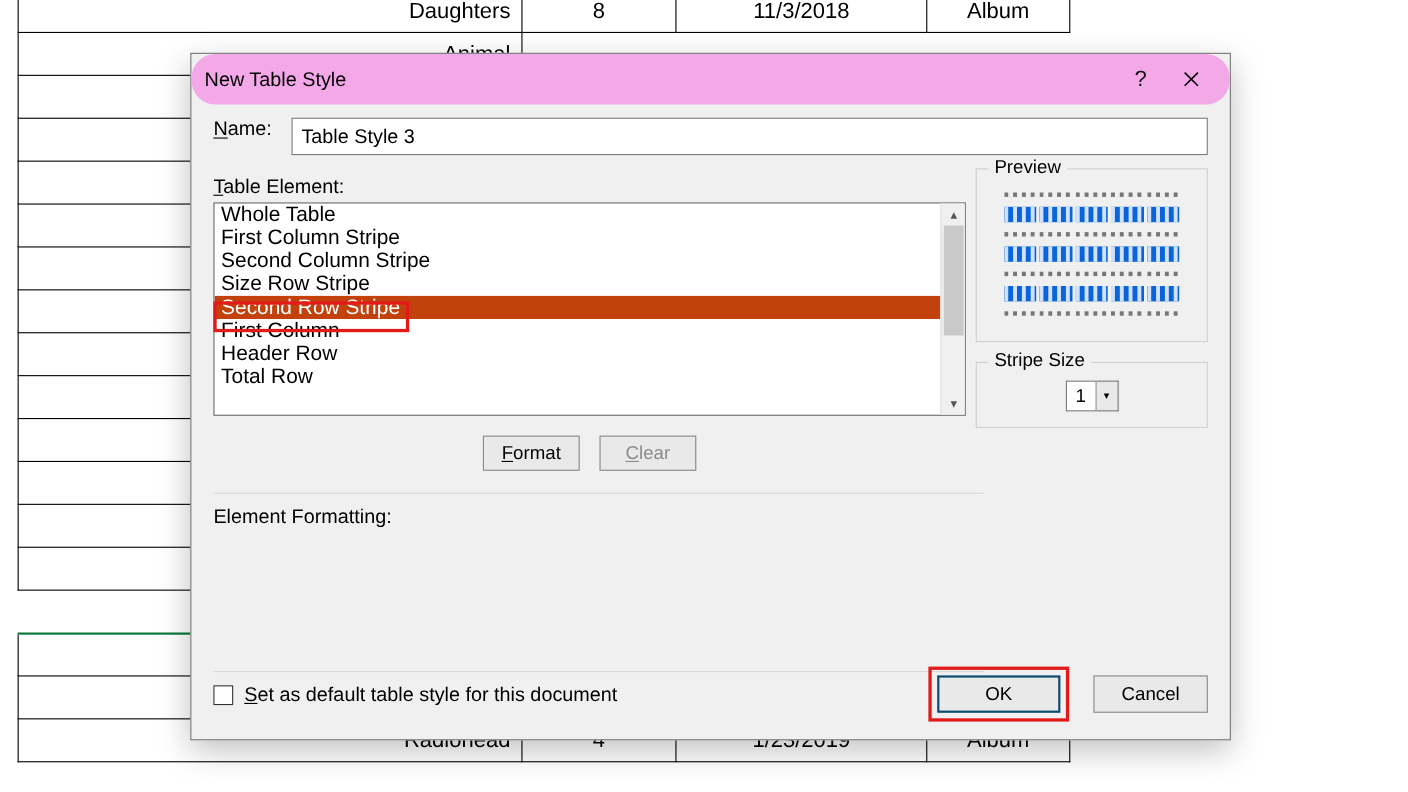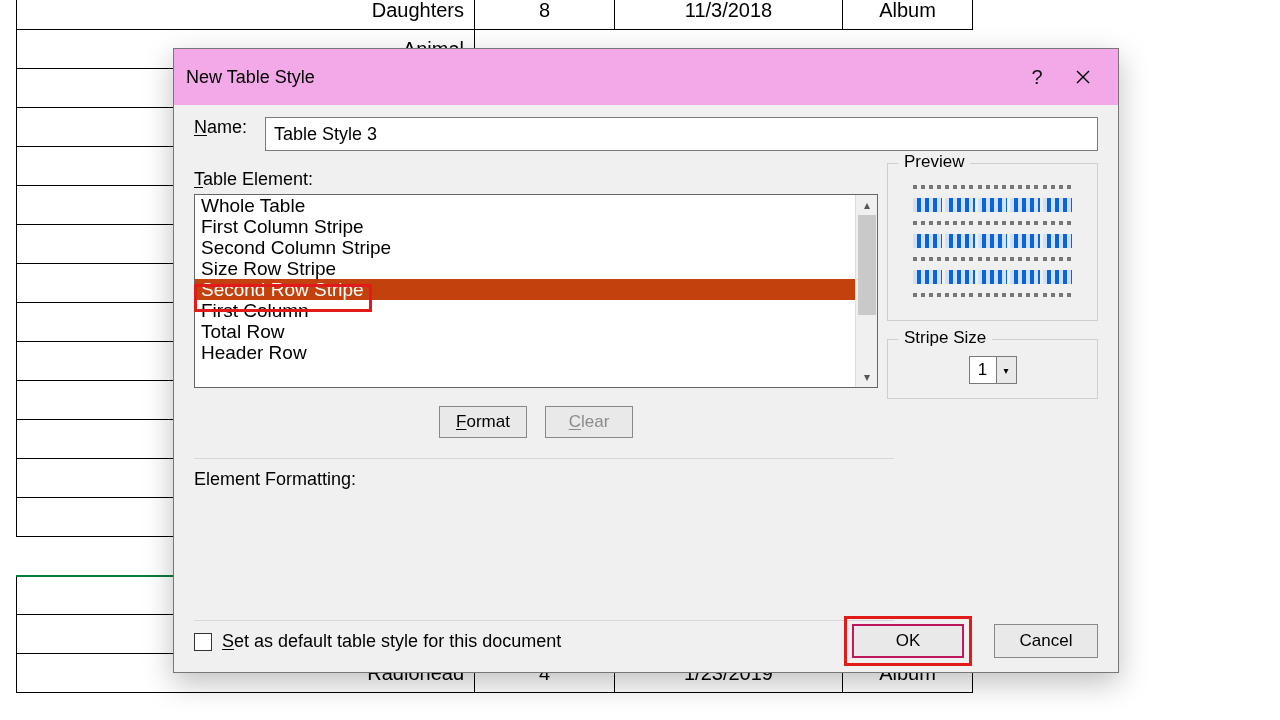--- a/index.html
+++ b/index.html
@@ -9,21 +9,21 @@
   .sheet { position: absolute; top: -10px; left: 0; right: 0; }
   .sheet table { border-collapse: collapse; width: 100%; }
   .sheet td { border: 1px solid #000; height: 39px; font-size: 20px; padding: 0 8px; text-align: center; }
   .sheet td.l { text-align: right; padding-right: 10px; }
   .spacer-row td { border: none; height: 39px; }
   .green-top td { border-top: 2px solid #0a7a3b; }
 
   
   .dialog { position: absolute; top: 48px; left: 173px; width: 946px; height: 625px;
             background: #f0f0f0; border: 1px solid #777; box-shadow: 0 10px 28px rgba(0,0,0,.25); }
-  .titlebar { height: 56px; background: #f3a8e8; display: flex; align-items: center; padding: 0 12px; }
+  .titlebar { height: 46px; background: #f3a8e8; display: flex; align-items: center; padding: 0 12px; border-radius: 22px; }
   .titlebar .title { font-size: 18px; color: #000; }
   .titlebar .spacer { flex: 1; }
   .tbtn { width: 46px; height: 46px; display: flex; align-items: center; justify-content: center;
           font-size: 20px; color: #111; }
   .tbtn svg { stroke: #000; }
 
   .body { padding: 12px 20px 14px 20px; position: relative; height: calc(100% - 46px); }
   .row { display: flex; }
   .lbl { font-size: 18px; }
   .underline { text-decoration: underline; text-decoration-thickness: 1px; text-underline-offset: 2px; }
@@ -56,21 +56,21 @@
 
   .sep { height: 1px; background: #d8d8d8; margin: 20px 0 10px 0; width: 100%; }
   .ef-lbl { font-size: 18px; }
   .ef-box { height: 110px; }
 
   .checkrow { display: flex; align-items: center; gap: 10px; margin-top: 6px; }
   .checkbox { width: 18px; height: 18px; border: 1px solid #333; background: #fff; }
 
   .footer { position: absolute; right: 20px; bottom: 16px; display: flex; gap: 22px; align-items: center; }
   .okwrap { border: 3px solid #e21a1a; padding: 5px; }
-  .btn.primary { border: 2px solid #be185d; background: #e9e9e9; min-width: 112px; height: 34px; }
+  .btn.primary { border: 2px solid #0c4a6e; background: #e9e9e9; min-width: 112px; height: 34px; }
   .btn.cancel { min-width: 104px; height: 34px; }
 
   
   .group { border: 1px solid #cfcfcf; padding: 10px 12px 14px 12px; position: relative; margin-bottom: 18px; }
   .group .gtitle { position: absolute; top: -12px; left: 10px; background: #f0f0f0; padding: 0 6px; font-size: 17px; }
   .preview-tbl { width: 160px; margin: 6px auto 0 auto; }
   .prow { height: 18px; display: flex; gap: 3px; }
   .pcell { flex: 1; height: 14px; background-image: repeating-linear-gradient(90deg,#777 0 4px,transparent 4px 8px);
            background-position: 0 5px; background-size: 8px 4px; background-repeat: repeat-x; }
   .prow.blue .pcell { background: #0a64d8; background-image: repeating-linear-gradient(90deg,#cfe1fb 0 4px,transparent 4px 8px);
@@ -230,22 +230,22 @@
     <div class="left-col">
       <div class="te-label"><span class="underline">T</span>able Element:</div>
       <div class="listbox">
         <div class="listitems" id="listitems">
             <div class="li">Whole Table</div>
             <div class="li">First Column Stripe</div>
             <div class="li">Second Column Stripe</div>
             <div class="li">Size Row Stripe</div>
             <div class="li sel">Second Row Stripe</div>
             <div class="li">First Column</div>
+            <div class="li">Header Row</div>
             <div class="li">Total Row</div>
-            <div class="li">Header Row</div>
           </div>
         <div class="scrollbar">
           <div class="arrow up">▴</div>
           <div class="thumb"></div>
           <div class="arrow down">▾</div>
         </div>
       </div>
 
       <div class="btnrow">
         <div class="btn"><span class="underline">F</span>ormat</div>

